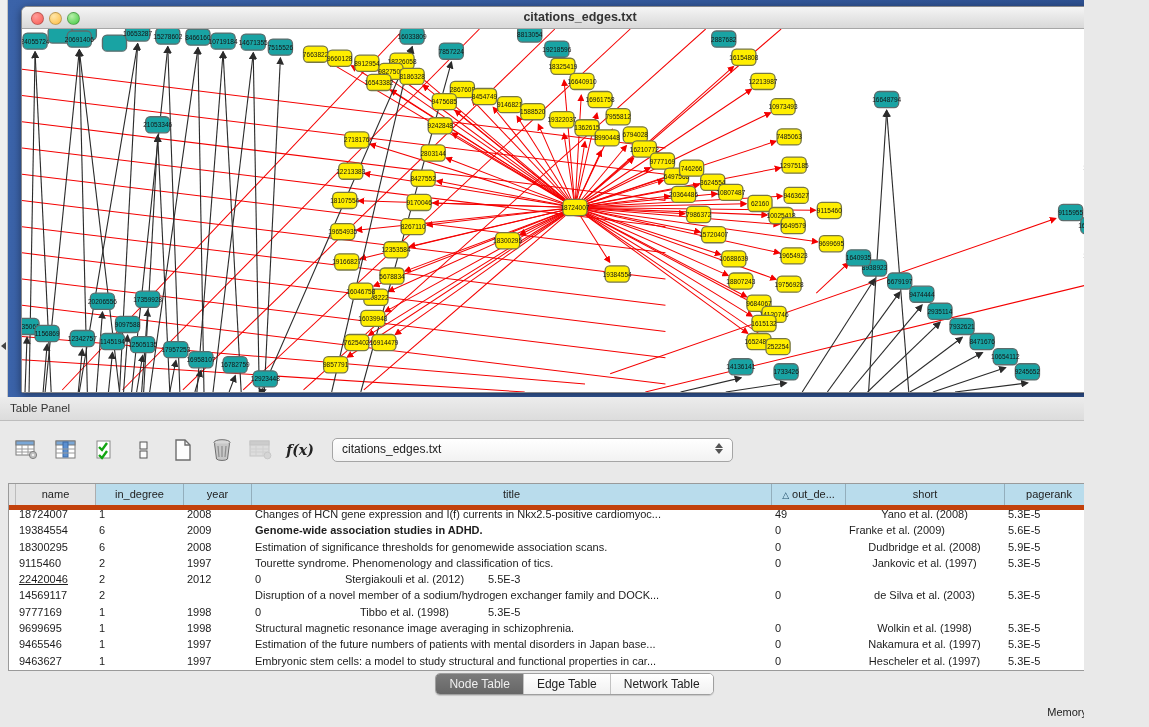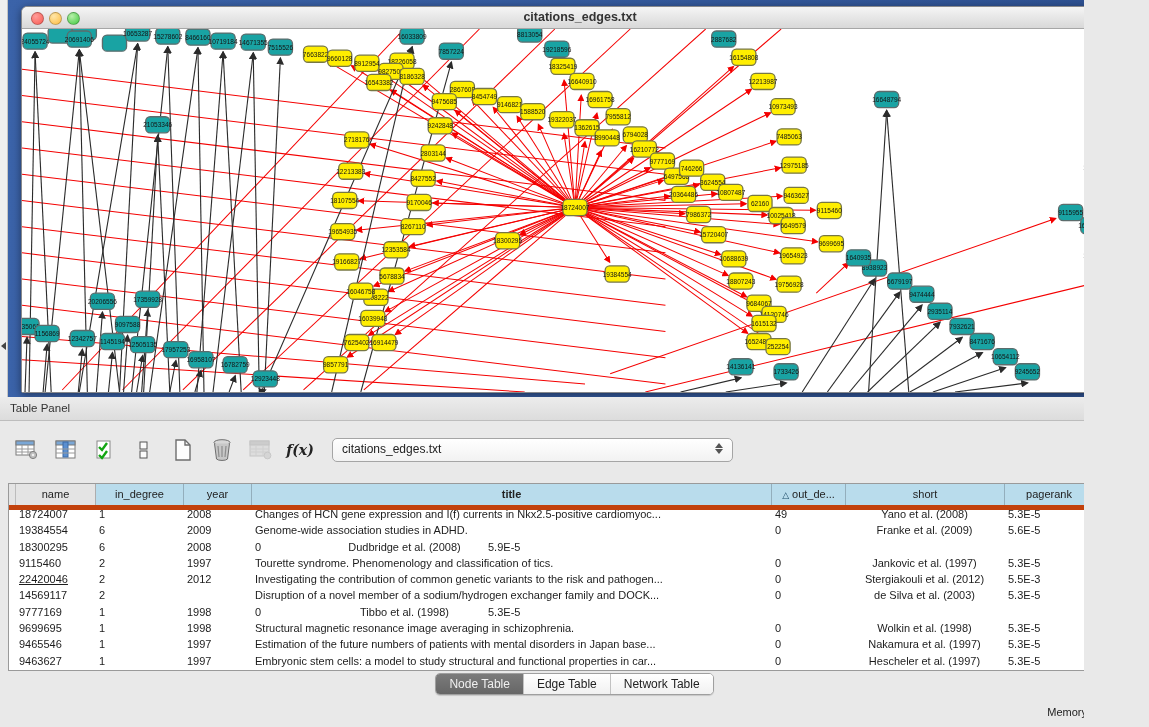--- a/index.html
+++ b/index.html
@@ -802,71 +802,71 @@
           </span>
       </div>
     </div>
 
     <div id="tbl-area">
       <div id="tbl-head">
           <div class="hspacer"></div>
           <div class="hcell gray" style="width: 80px;">name</div>
           <div class="hcell" style="width: 88px;">in_degree</div>
           <div class="hcell" style="width: 68px;">year</div>
-          <div class="hcell" style="width: 520px; font-weight: bold;">title</div>
+          <div class="hcell" style="width: 520px;">title</div>
           <div class="hcell" style="width: 74px;"><span class="sort-tri">△</span>out_de...</div>
           <div class="hcell" style="width: 159px;">short</div>
           <div class="hcell" style="width: 89px;">pagerank</div>
         </div>
       <div id="tbl-rows">
           <div class="trow">
             <div class="tcell" style="width: 6px; padding: 0px;"></div>
             <div class="tcell" style="width: 80px; text-align: left;">18724007</div>
             <div class="tcell" style="width: 88px; text-align: left;">1</div>
             <div class="tcell" style="width: 68px; text-align: left;">2008</div>
             <div class="tcell" style="width: 520px; text-align: left;">Changes of HCN gene expression and I(f) currents in Nkx2.5-positive cardiomyoc...</div>
             <div class="tcell" style="width: 74px; text-align: left;">49</div>
             <div class="tcell" style="width: 159px; text-align: center;">Yano et al. (2008)</div>
             <div class="tcell" style="width: 89px; text-align: left;">5.3E-5</div>
           </div>
           <div class="trow">
             <div class="tcell" style="width: 6px; padding: 0px;"></div>
             <div class="tcell" style="width: 80px; text-align: left;">19384554</div>
             <div class="tcell" style="width: 88px; text-align: left;">6</div>
             <div class="tcell" style="width: 68px; text-align: left;">2009</div>
-            <div class="tcell" style="width: 520px; text-align: left;">Genome-wide association studies in ADHD.</div>
+            <div class="tcell" style="width: 520px; text-align: left; font-weight: bold;">Genome-wide association studies in ADHD.</div>
             <div class="tcell" style="width: 74px; text-align: left;">0</div>
-            <div class="tcell" style="width: 159px; text-align: center;">Franke et al. (2009)</div>
+            <div class="tcell" style="width: 159px; ">Franke et al. (2009)</div>
             <div class="tcell" style="width: 89px; text-align: left;">5.6E-5</div>
           </div>
           <div class="trow">
             <div class="tcell" style="width: 6px; padding: 0px;"></div>
             <div class="tcell" style="width: 80px; text-align: left;">18300295</div>
             <div class="tcell" style="width: 88px; text-align: left;">6</div>
             <div class="tcell" style="width: 68px; text-align: left;">2008</div>
+            <div class="tcell" style="width: 520px; text-align: left;">Estimation of significance thresholds for genomewide association scans.</div>
             <div class="tcell" style="width: 74px; text-align: left;">0</div>
             <div class="tcell" style="width: 159px; text-align: center;">Dudbridge et al. (2008)</div>
             <div class="tcell" style="width: 89px; text-align: left;">5.9E-5</div>
           </div>
           <div class="trow">
             <div class="tcell" style="width: 6px; padding: 0px;"></div>
             <div class="tcell" style="width: 80px; text-align: left;">9115460</div>
             <div class="tcell" style="width: 88px; text-align: left;">2</div>
             <div class="tcell" style="width: 68px; text-align: left;">1997</div>
             <div class="tcell" style="width: 520px; text-align: left;">Tourette syndrome. Phenomenology and classification of tics.</div>
             <div class="tcell" style="width: 74px; text-align: left;">0</div>
             <div class="tcell" style="width: 159px; text-align: center;">Jankovic et al. (1997)</div>
             <div class="tcell" style="width: 89px; text-align: left;">5.3E-5</div>
           </div>
           <div class="trow">
             <div class="tcell" style="width: 6px; padding: 0px;"></div>
             <div class="tcell" style="width: 80px; text-align: left; text-decoration: underline;">22420046</div>
             <div class="tcell" style="width: 88px; text-align: left;">2</div>
             <div class="tcell" style="width: 68px; text-align: left;">2012</div>
-            <div class="tcell" style="width: 520px; text-align: left;">Investigating the contribution of common genetic variants to the risk and pathogen...</div>
             <div class="tcell" style="width: 74px; text-align: left;">0</div>
             <div class="tcell" style="width: 159px; text-align: center;">Stergiakouli et al. (2012)</div>
             <div class="tcell" style="width: 89px; text-align: left;">5.5E-3</div>
           </div>
           <div class="trow">
             <div class="tcell" style="width: 6px; padding: 0px;"></div>
             <div class="tcell" style="width: 80px; text-align: left;">14569117</div>
             <div class="tcell" style="width: 88px; text-align: left;">2</div>
             <div class="tcell" style="width: 68px; text-align: left; margin-top: 20px;">2003</div>
             <div class="tcell" style="width: 520px; text-align: left;">Disruption of a novel member of a sodium/hydrogen exchanger family and DOCK...</div>

